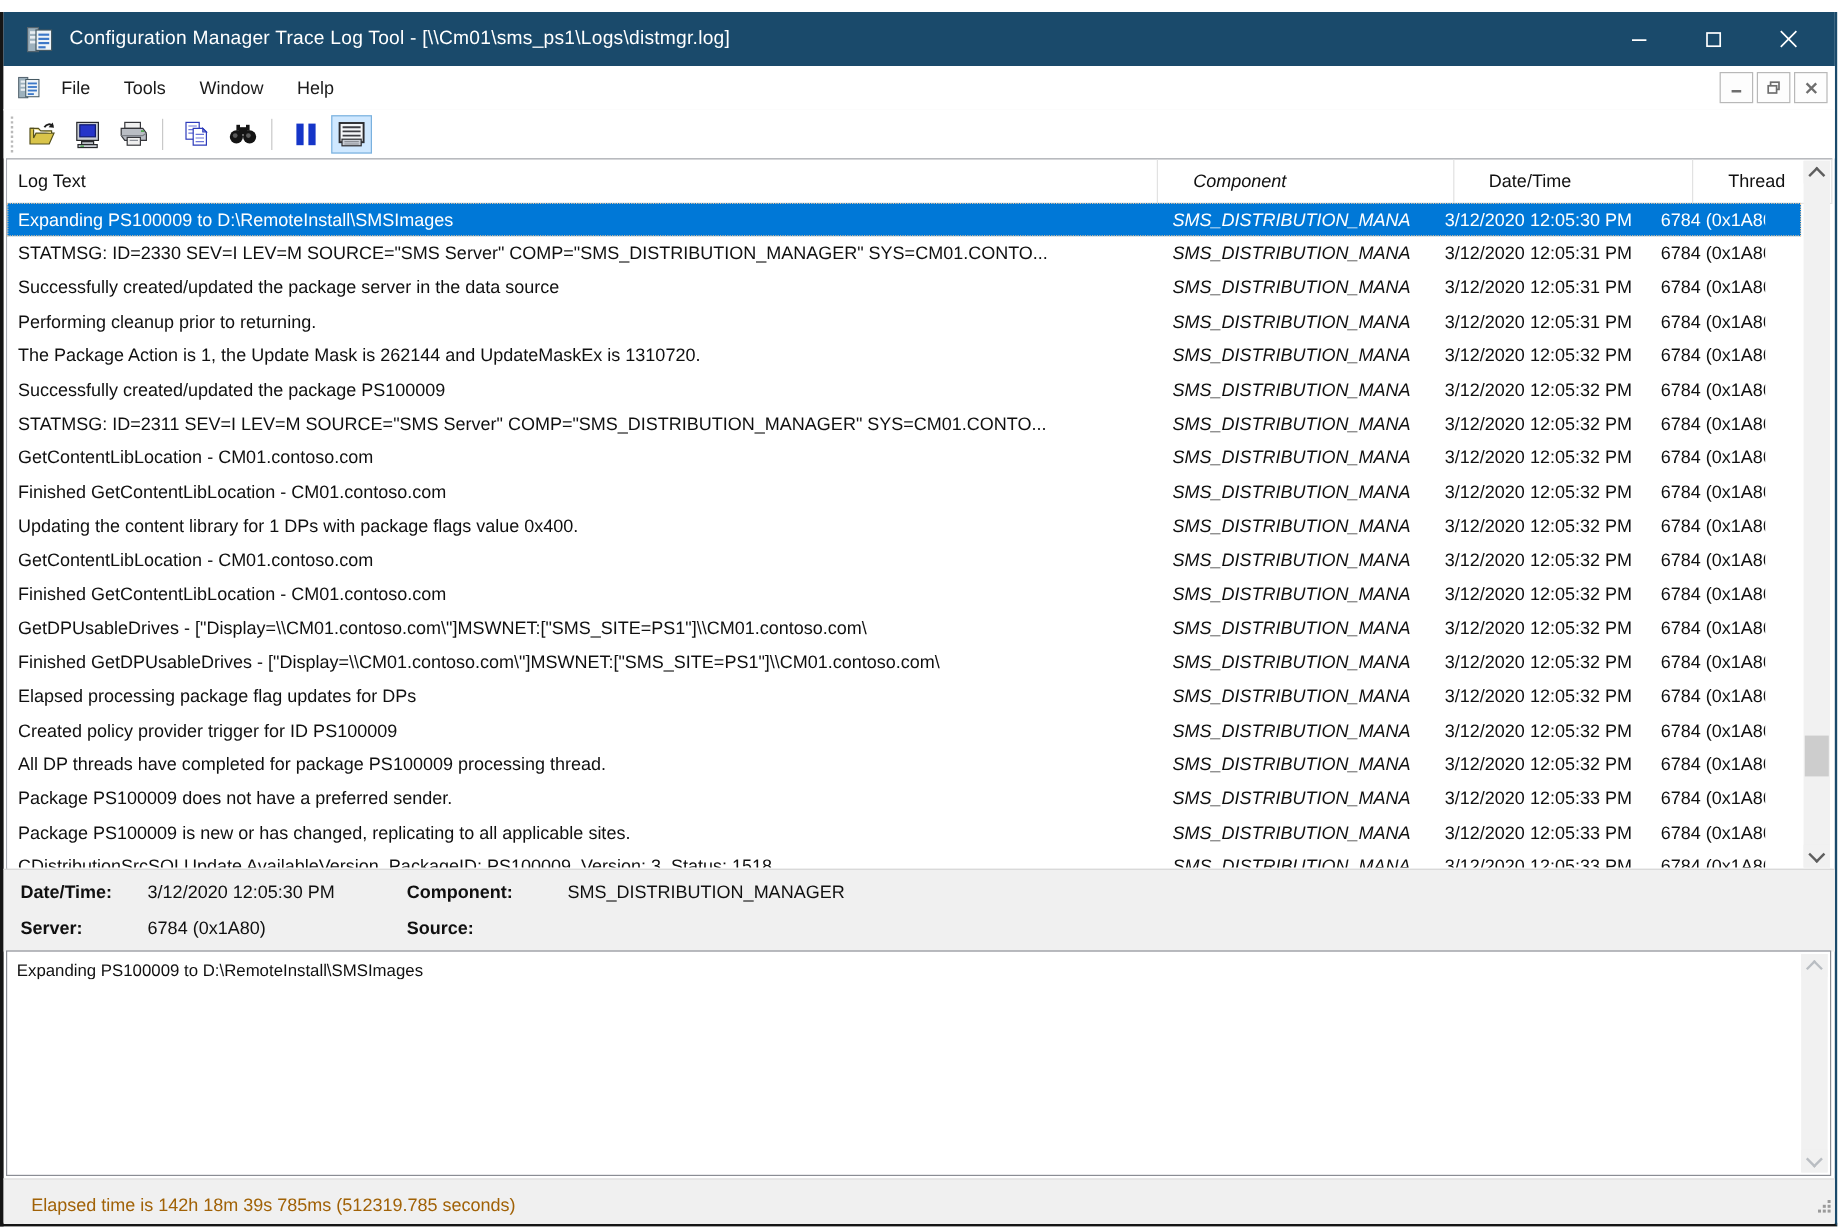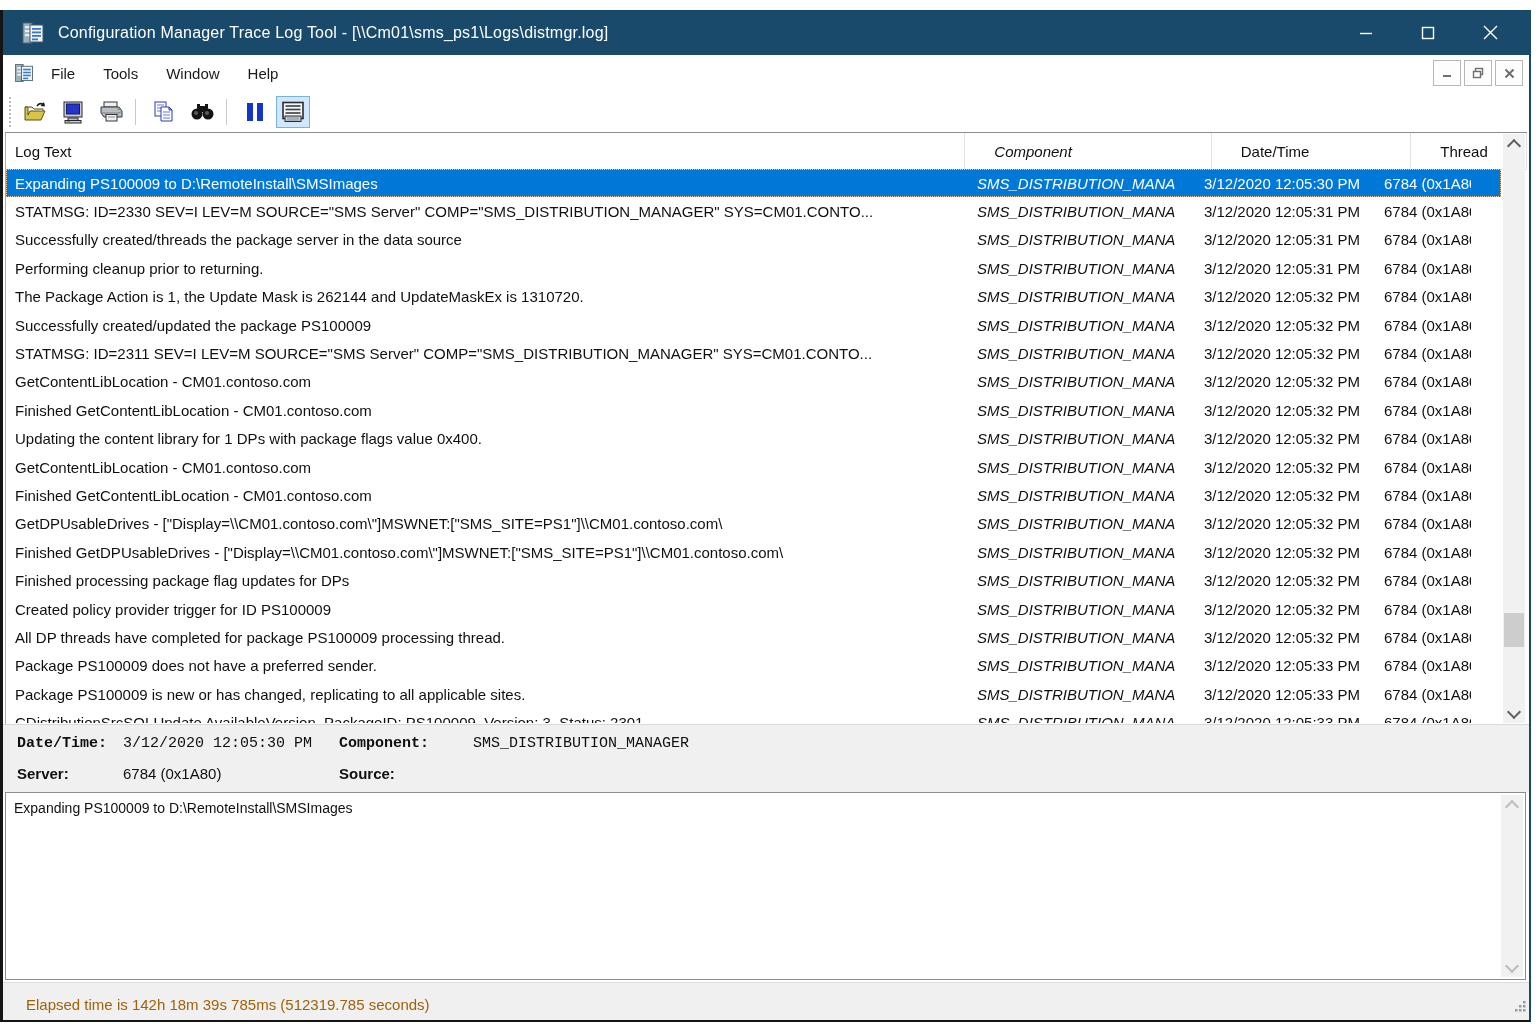--- a/index.html
+++ b/index.html
@@ -49,21 +49,21 @@
   .sb-btn.up{top:0;}
   .sb-btn.down{bottom:0;}
   .chev{width:8px;height:8px;border-left:2px solid #5e5e5e;border-top:2px solid #5e5e5e;}
   .chev.up{transform:translateY(2px) rotate(45deg);}
   .chev.down{transform:translateY(-2px) rotate(225deg);}
   .chev.light{border-color:#b9bdc2;}
   .sb-thumb{position:absolute;left:1px;width:20px;background:#cdcdcd;}
   
   .details{position:absolute;top:714px;left:0;right:0;height:68px;background:#f0f0f0;border-top:1px solid #d9d9d9;}
   .d-row{position:absolute;left:0;right:0;height:22px;}
-  .d-row.r1{top:10px;font-family:Liberation Mono, monospace;} .d-row.r2{top:40px;}
+  .d-row.r1{top:10px;} .d-row.r2{top:40px;}
   .d-lbl{position:absolute;font-size:15px;font-weight:bold;color:#101010;white-space:nowrap;}
   .d-val{position:absolute;font-size:15px;color:#101010;white-space:nowrap;}
   .x-lbl1{left:14px;} .x-val1{left:120px;} .x-lbl2{left:336px;} .x-val2{left:470px;}
   
   .detailbox{position:absolute;top:782px;left:2px;width:1521px;height:188px;background:#ffffff;border:1px solid #8a8d94;box-sizing:border-box;}
   .detailbox .dtext{position:absolute;top:7px;left:8px;right:34px;font-size:14px;color:#101010;white-space:nowrap;overflow:hidden;}
   .detailbox .vscroll{top:2px;bottom:2px;right:2px;height:auto;}
   
   .statusbar{position:absolute;left:0;right:0;top:972px;height:37px;background:#f0f0f0;border-top:1px solid #dcdcdc;}
   .statusbar .stext{position:absolute;left:23px;bottom:7px;font-size:15px;color:#a16207;white-space:nowrap;}
@@ -235,21 +235,21 @@
             <div class="cell c-date">3/12/2020 12:05:30 PM</div>
             <div class="cell c-thr">6784 (0x1A80)</div>
           </div>
           <div class="row">
             <div class="cell c-log">STATMSG: ID=2330 SEV=I LEV=M SOURCE="SMS Server" COMP="SMS_DISTRIBUTION_MANAGER" SYS=CM01.CONTO...</div>
             <div class="cell c-comp">SMS_DISTRIBUTION_MANA</div>
             <div class="cell c-date">3/12/2020 12:05:31 PM</div>
             <div class="cell c-thr">6784 (0x1A80)</div>
           </div>
           <div class="row">
-            <div class="cell c-log">Successfully created/threads the package server in the data source</div>
+            <div class="cell c-log">Successfully created/updated the package server in the data source</div>
             <div class="cell c-comp">SMS_DISTRIBUTION_MANA</div>
             <div class="cell c-date">3/12/2020 12:05:31 PM</div>
             <div class="cell c-thr">6784 (0x1A80)</div>
           </div>
           <div class="row">
             <div class="cell c-log">Performing cleanup prior to returning.</div>
             <div class="cell c-comp">SMS_DISTRIBUTION_MANA</div>
             <div class="cell c-date">3/12/2020 12:05:31 PM</div>
             <div class="cell c-thr">6784 (0x1A80)</div>
           </div>
@@ -307,21 +307,21 @@
             <div class="cell c-date">3/12/2020 12:05:32 PM</div>
             <div class="cell c-thr">6784 (0x1A80)</div>
           </div>
           <div class="row">
             <div class="cell c-log">Finished GetDPUsableDrives - ["Display=\\CM01.contoso.com\"]MSWNET:["SMS_SITE=PS1"]\\CM01.contoso.com\</div>
             <div class="cell c-comp">SMS_DISTRIBUTION_MANA</div>
             <div class="cell c-date">3/12/2020 12:05:32 PM</div>
             <div class="cell c-thr">6784 (0x1A80)</div>
           </div>
           <div class="row">
-            <div class="cell c-log">Finished processing package flag updates for DPs</div>
+            <div class="cell c-log">Elapsed processing package flag updates for DPs</div>
             <div class="cell c-comp">SMS_DISTRIBUTION_MANA</div>
             <div class="cell c-date">3/12/2020 12:05:32 PM</div>
             <div class="cell c-thr">6784 (0x1A80)</div>
           </div>
           <div class="row">
             <div class="cell c-log">Created policy provider trigger for ID PS100009</div>
             <div class="cell c-comp">SMS_DISTRIBUTION_MANA</div>
             <div class="cell c-date">3/12/2020 12:05:32 PM</div>
             <div class="cell c-thr">6784 (0x1A80)</div>
           </div>
@@ -337,21 +337,21 @@
             <div class="cell c-date">3/12/2020 12:05:33 PM</div>
             <div class="cell c-thr">6784 (0x1A80)</div>
           </div>
           <div class="row">
             <div class="cell c-log">Package PS100009 is new or has changed, replicating to all applicable sites.</div>
             <div class="cell c-comp">SMS_DISTRIBUTION_MANA</div>
             <div class="cell c-date">3/12/2020 12:05:33 PM</div>
             <div class="cell c-thr">6784 (0x1A80)</div>
           </div>
           <div class="row">
-            <div class="cell c-log">CDistributionSrcSQLUpdate AvailableVersion, PackageID: PS100009, Version: 3, Status: 2301</div>
+            <div class="cell c-log">CDistributionSrcSQLUpdate AvailableVersion, PackageID: PS100009, Version: 3, Status: 1518</div>
             <div class="cell c-comp">SMS_DISTRIBUTION_MANA</div>
             <div class="cell c-date">3/12/2020 12:05:33 PM</div>
             <div class="cell c-thr">6784 (0x1A80)</div>
           </div>
         </div>
       <div class="vscroll list-sb">
         <div class="sb-btn up">
             <span class="chev up"></span>
           </div>
         <div class="sb-thumb" style="top:479px;height:34px;"></div>

